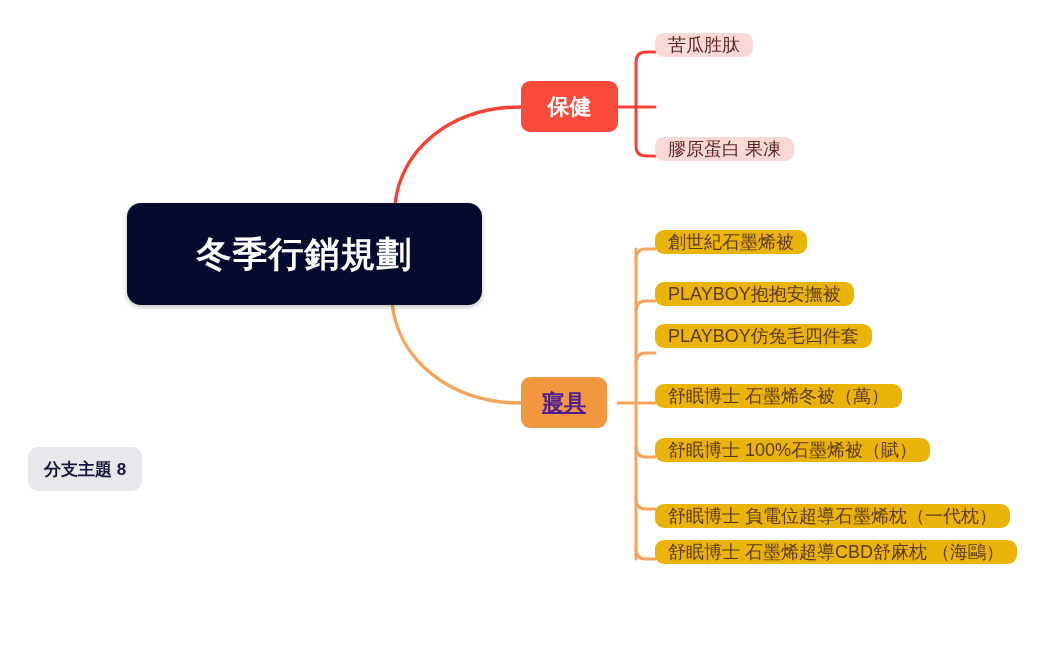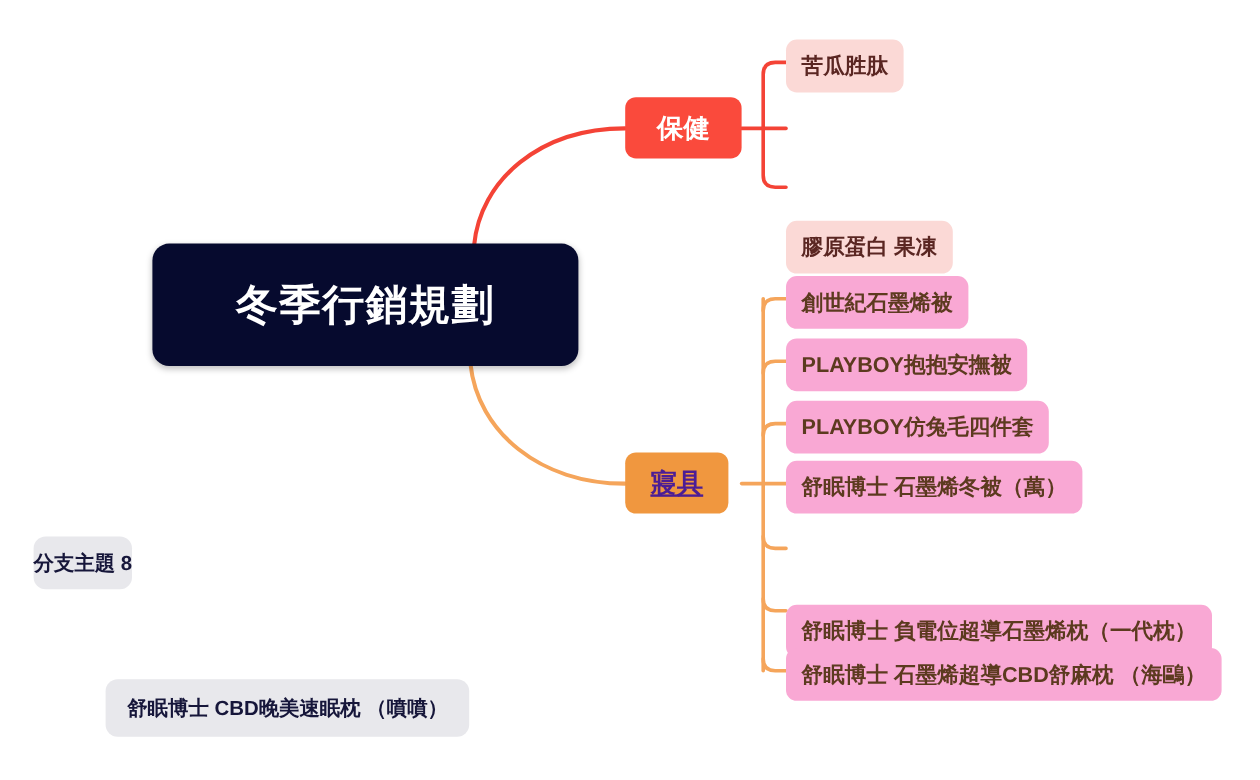--- a/index.html
+++ b/index.html
@@ -68,45 +68,44 @@
     top: 377px;
     width: 86px;
     height: 51px;
     background: #F0973F;
     color: #4c1d95;
     text-decoration: underline;
   }
   
   .chip {
     border-radius: 9px;
-    height: 44px;
+    height: 24px;
     padding: 0 13px;
     font-size: 18px;
-    font-weight: bold;
   }
   .chip-pink {
     background: #FBD9D6;
     color: #5A2622;
   }
   .chip-peach {
-    background: #f9a8d4;
+    background: #eab308;
     color: #5C3A1F;
   }
   .chip-gray {
     background: #E8E8EC;
     color: #16163A;
     font-weight: bold;
   }
   .float-1 {
     left: 28px;
     top: 447px;
     height: 44px;
     font-size: 17px;
     border-radius: 10px;
-    padding: 0 0;
+    padding: 0 16px;
   }
   .float-2 {
     left: 88px;
     top: 566px;
     height: 48px;
     font-size: 17px;
     border-radius: 10px;
     padding: 0 18px;
   }
 </style>
@@ -139,27 +138,27 @@
       <path d="M 636 499 Q 636 509 646 509 L 655 509"></path>
       <path d="M 636 549 Q 636 559 646 559 L 655 559"></path>
     </g>
   </svg>
 
   <div class="node root">冬季行銷規劃</div>
 
   <div class="node branch branch-health">保健</div>
 
   <div class="node chip chip-pink" style="left: 655px; top: 33px;">苦瓜胜肽</div>
-  <div class="node chip chip-pink" style="left:655px; top:137px;margin-top:47px;">膠原蛋白 果凍</div>
+  <div class="node chip chip-pink" style="left:655px; top:137px;">膠原蛋白 果凍</div>
 
   <div class="node branch branch-bedding">寢具</div>
 
   <div class="node chip chip-peach" style="left:655px; top:230px;">創世紀石墨烯被</div>
   <div class="node chip chip-peach" style="left:655px; top:282px;">PLAYBOY抱抱安撫被</div>
-  <div class="node chip chip-peach" style="left:655px; top:334px;">PLAYBOY仿兔毛四件套</div>
+  <div class="node chip chip-peach" style="left:655px; top:324px;">PLAYBOY仿兔毛四件套</div>
   <div class="node chip chip-peach" style="left:655px; top:384px;">舒眠博士 石墨烯冬被（萬）</div>
+  <div class="node chip chip-peach" style="left:655px; top:438px;">舒眠博士 100%石墨烯被（賦）</div>
   <div class="node chip chip-peach" style="left:655px; top:480px;margin-top:24px;">舒眠博士 負電位超導石墨烯枕（一代枕）</div>
   <div class="node chip chip-peach" style="left:655px; top:540px;">舒眠博士 石墨烯超導CBD舒麻枕 （海鷗）</div>
 
   <div class="node chip chip-gray float-1">分支主題 8</div>
-  <div class="node chip chip-gray float-2">舒眠博士 CBD晚美速眠枕 （噴噴）</div>
 
 </div>
 
 </body></html>

